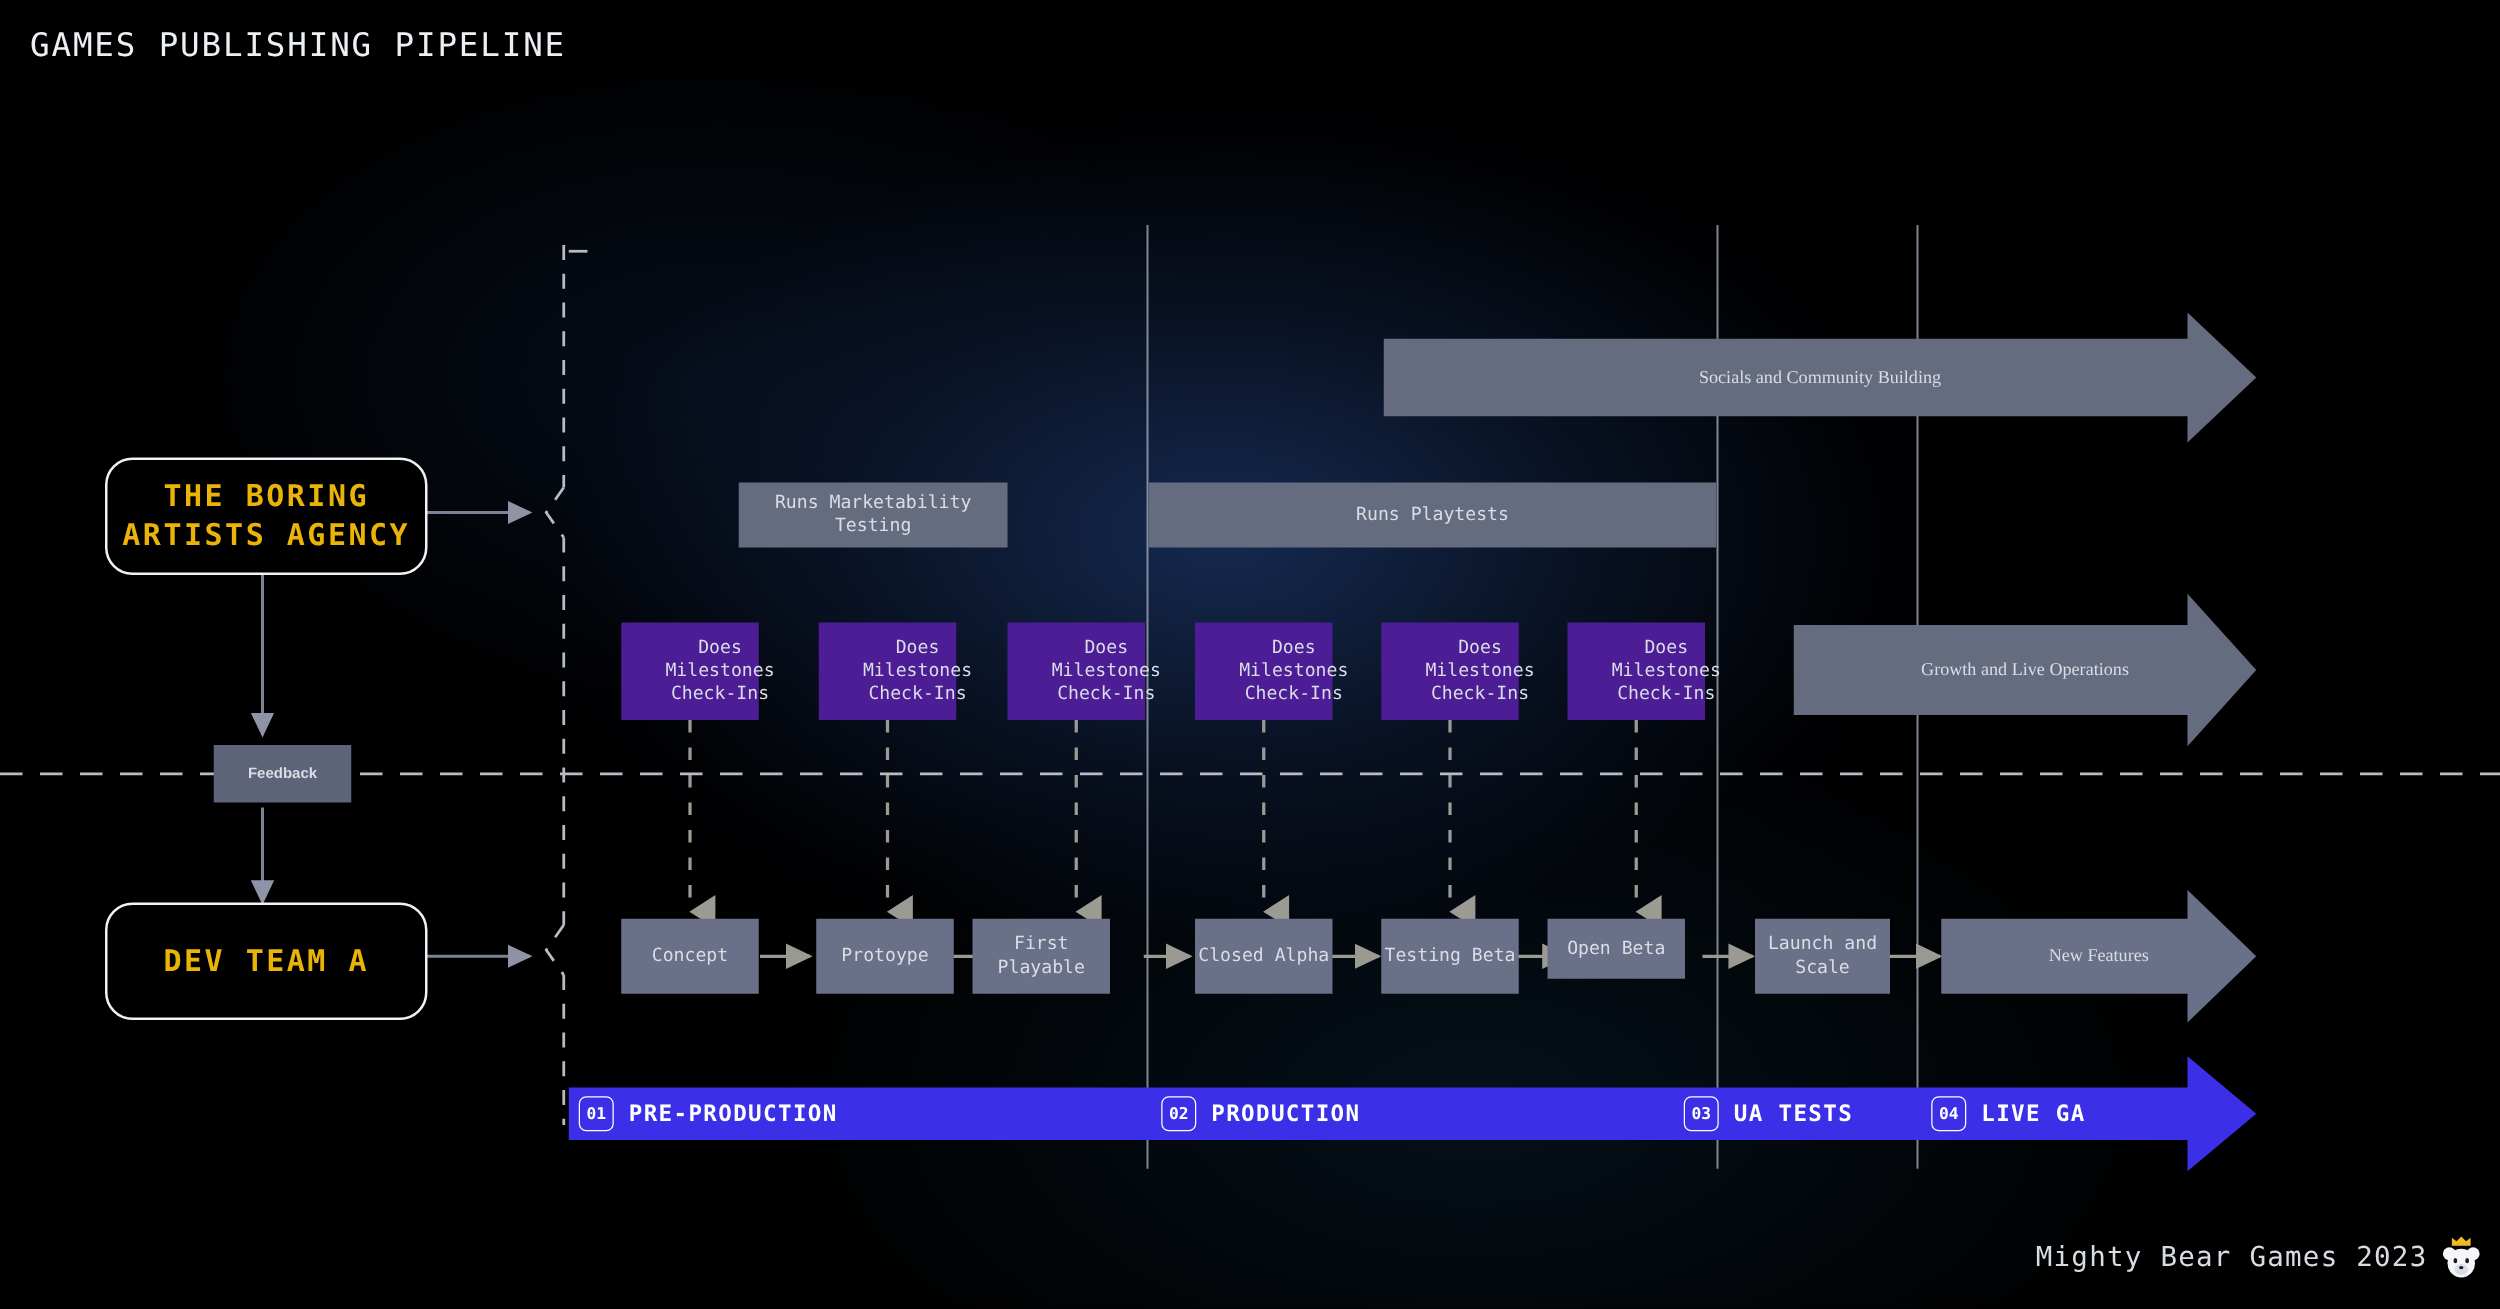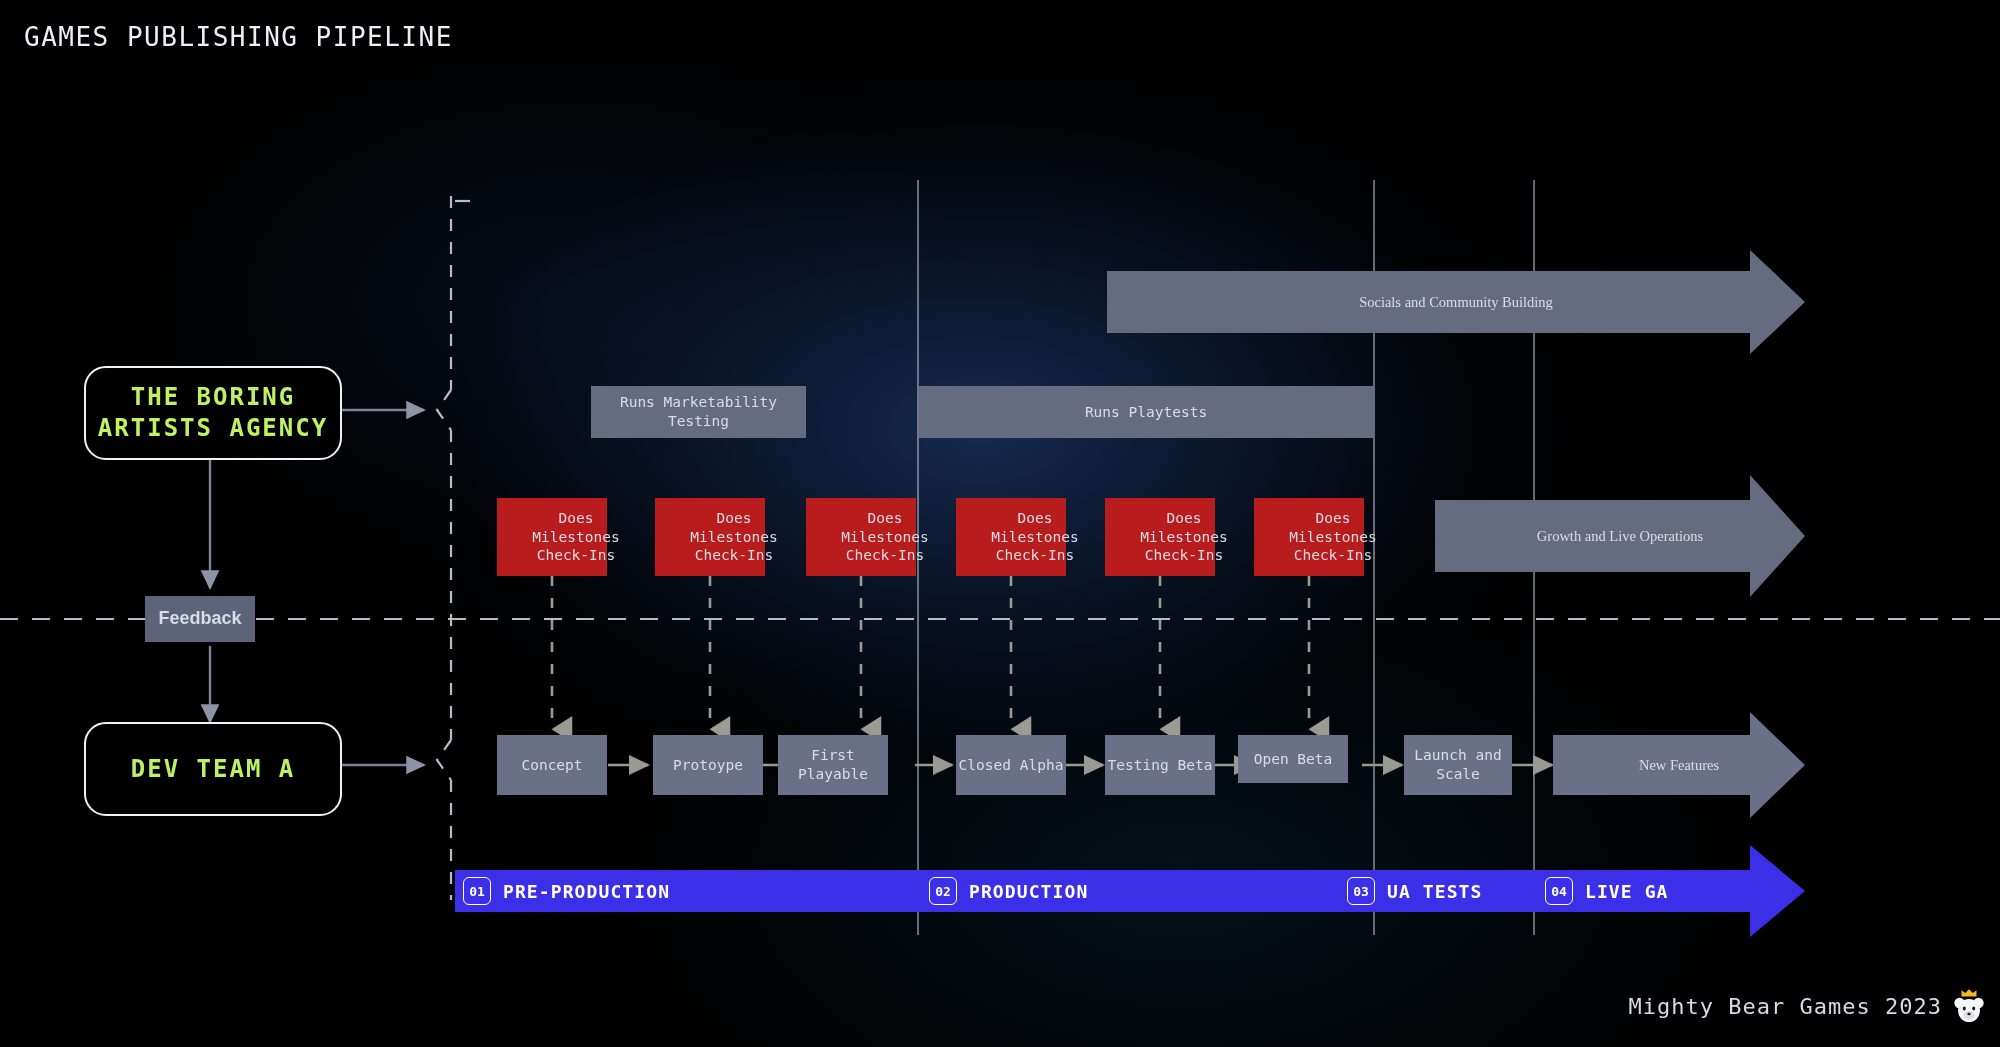--- a/index.html
+++ b/index.html
@@ -36,40 +36,40 @@
   .bearlogo { position: absolute; right: 14px; bottom: 22px; width: 34px; height: 38px; }
 
   
   .entity {
     position: absolute;
     border: 2px solid #f0f2f6;
     border-radius: 22px;
     background: #000;
     display: flex; align-items: center; justify-content: center;
     text-align: center;
-    color: #bef264;
+    color: #eab308;
     font-weight: bold;
     font-size: 24px;
     letter-spacing: 2px;
     line-height: 1.28;
   }
 
   
   .blk {
     position: absolute;
     background: #5d6378;
     color: #d9dde6;
     display: flex; align-items: center; justify-content: center;
     text-align: center;
     font-size: 14.5px;
     line-height: 1.28;
     box-sizing: border-box;
   }
   .blk.wide  { background: #666c80; }
-  .blk.milestone { background: #b91c1c; font-size: 14.5px; padding-left: 48px; }
+  .blk.milestone { background: #4c1d95; font-size: 14.5px; padding-left: 48px; }
   .blk.stage { background: #6a7087; }
 
   
   .arrowbar {
     position: absolute;
     color: #d9dde6;
     display: flex; align-items: center; justify-content: center;
     font-size: 14.5px;
     font-family: Liberation Serif, serif;
   }
@@ -165,21 +165,21 @@
 
 <div class="entity" style="left:84px; top:366px; width:254px; height:90px;">
   <span style="white-space:pre-line;">THE BORING
 ARTISTS AGENCY</span>
 </div>
 
 <div class="entity" style="left:84px; top:722px; width:254px; height:90px;">
   <span style="white-space:pre-line;">DEV TEAM A</span>
 </div>
 
-<div class="blk" style="left:145px; top:596px; width:110px; height:46px; font-weight:bold; font-family:'Liberation Sans',sans-serif; font-size:18px;">
+<div class="blk" style="left:171px; top:596px; width:110px; height:46px; font-weight:bold; font-family:'Liberation Sans',sans-serif; font-size:12px;">
   <span>Feedback</span>
 </div>
 
 <div class="arrowbar" style="left:1107px; top:271px; width:698px; height:62px;">
   <span class="lbl">Socials and Community Building</span>
 </div>
 
 <div class="blk wide" style="left:591px; top:386px; width:215px; height:52px;">
   <span>Runs Marketability Testing</span>
 </div>

